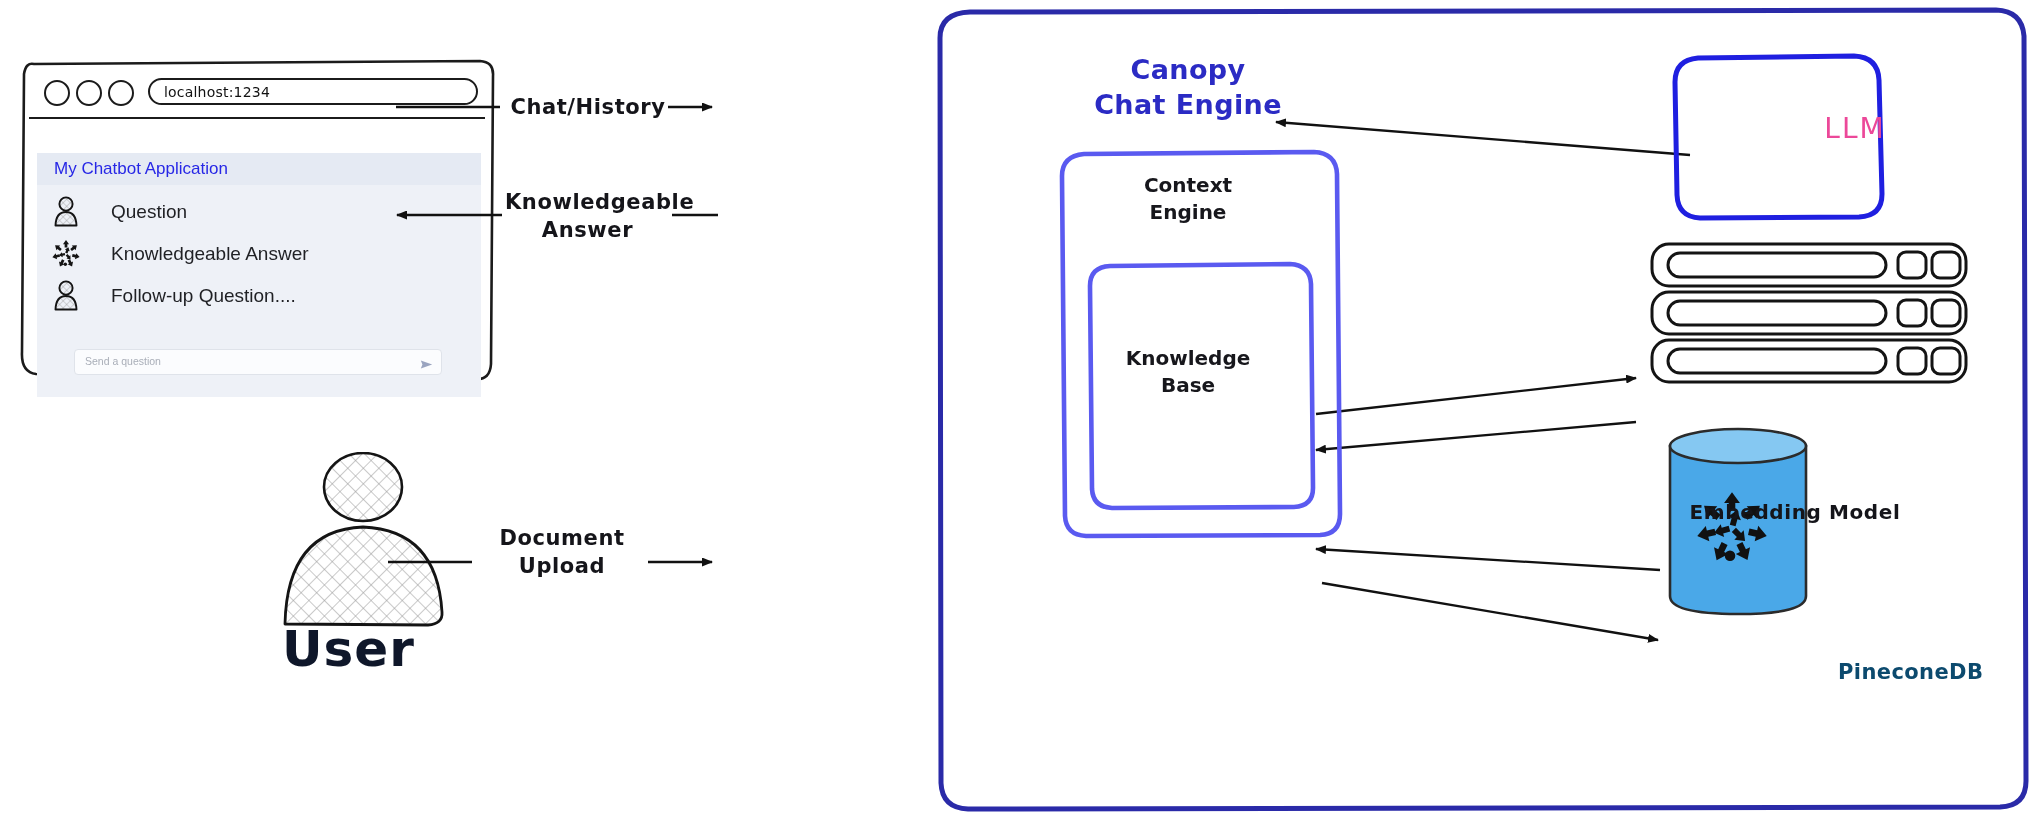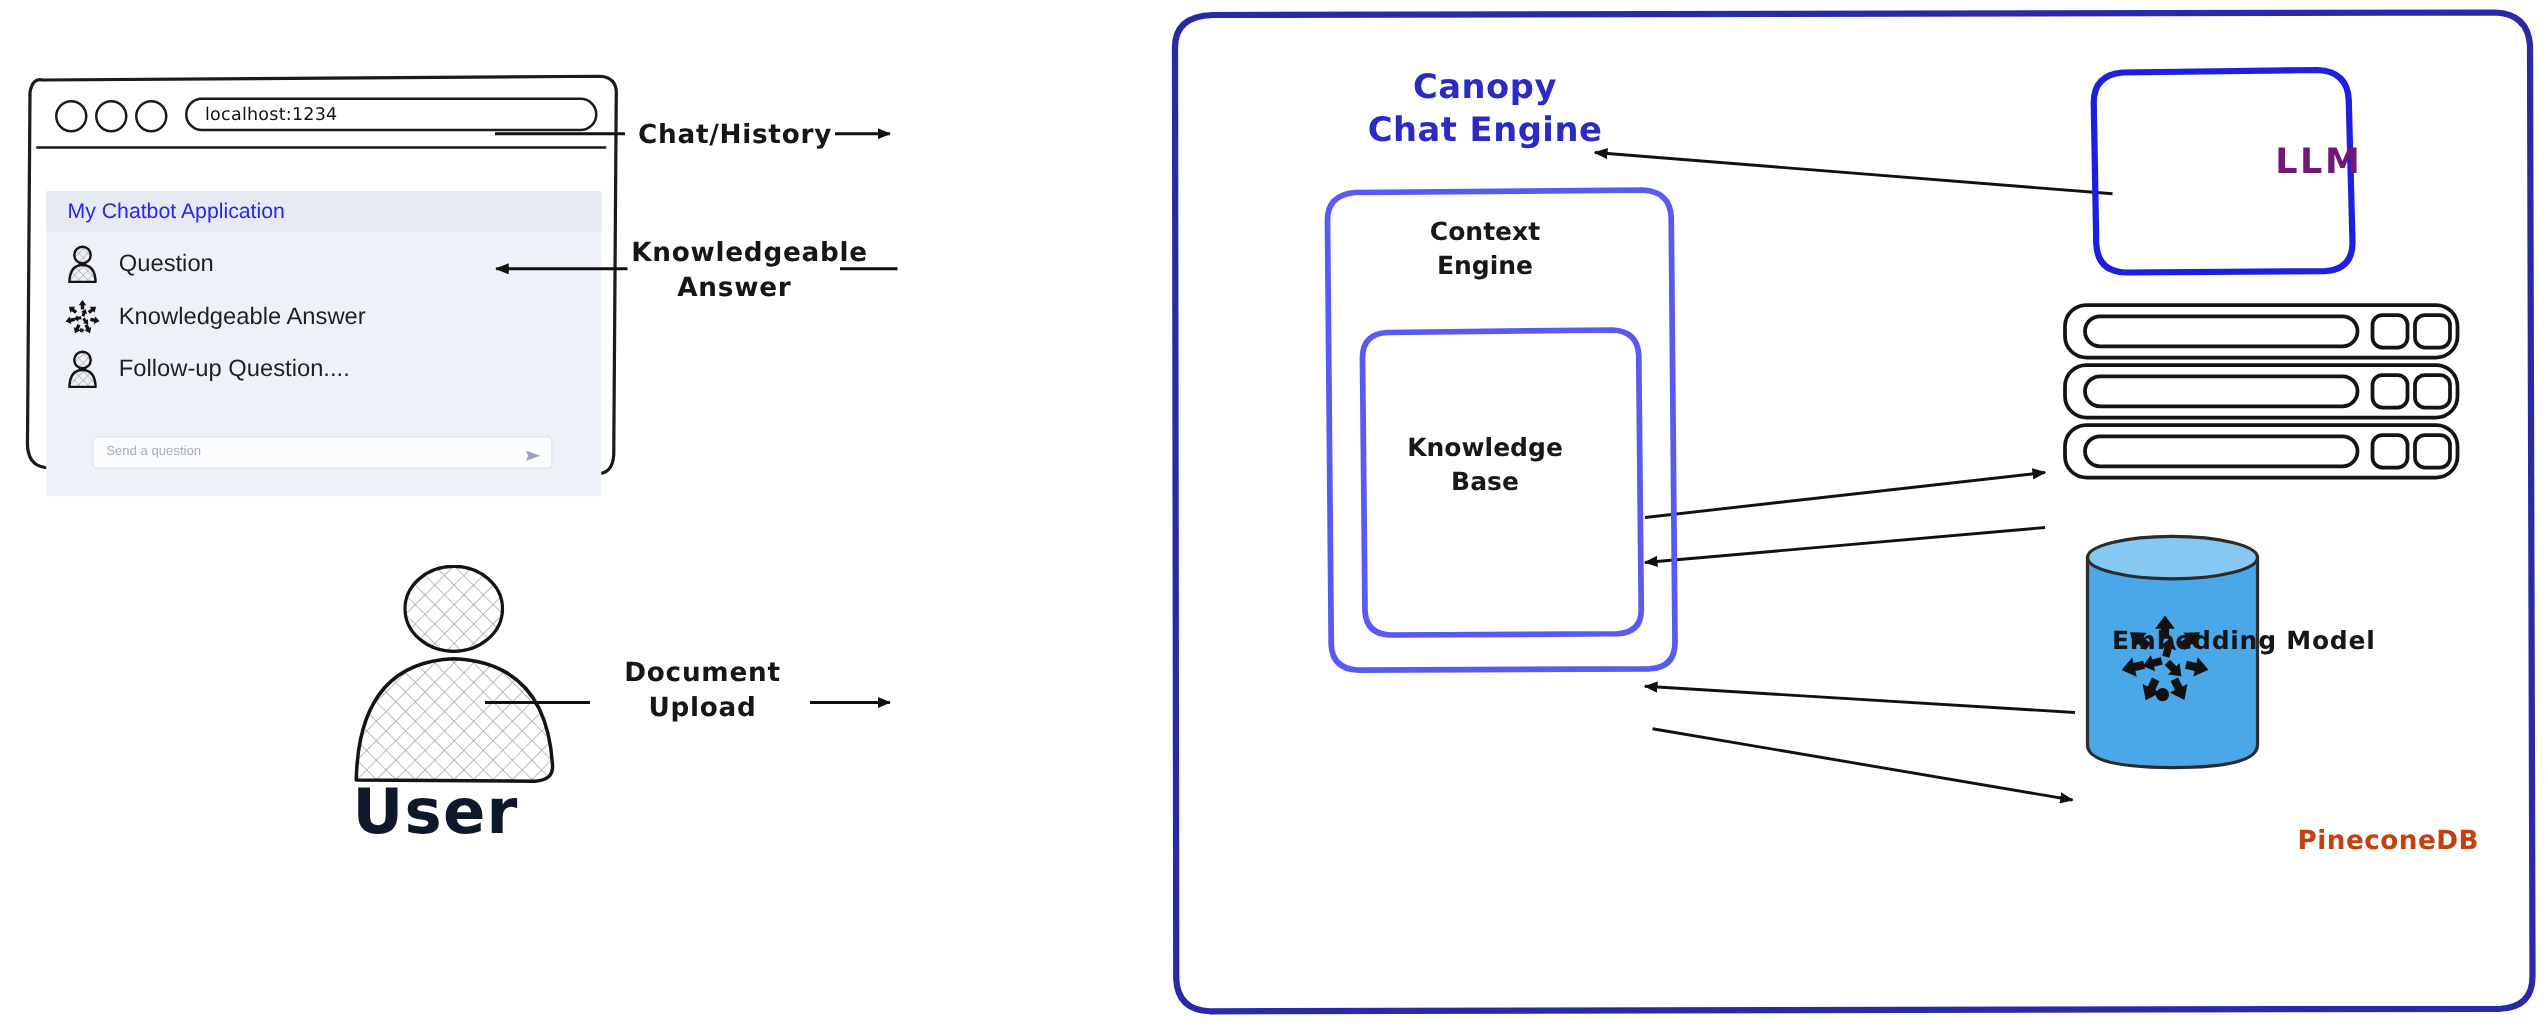--- a/index.html
+++ b/index.html
@@ -89,21 +89,21 @@
     font-family: "Liberation Sans", sans-serif;
     font-size: 17px;
     font-weight: 400;
   }
   .msg-row {
     position: absolute;
     left: 12px;
     height: 42px;
     display: flex;
     align-items: center;
-    gap: 12px;
+    gap: 28px;
   }
   #msg-row-0 { top: 38px; }
   #msg-row-1 { top: 80px; }
   #msg-row-2 { top: 122px; }
   .msg-icon { width: 34px; height: 34px; flex: 0 0 34px; }
   .msg-label {
     font-family: "Liberation Sans", sans-serif;
     font-size: 19px;
     color: #1f2024;
     white-space: nowrap;
@@ -201,42 +201,42 @@
     line-height: 1.35;
     white-space: pre-line;
   }
   #llm-label {
     position: absolute;
     left: 1740px; top: 112px;
     width: 230px;
     text-align: center;
     font-family: "DejaVu Sans", sans-serif;
     font-size: 28px;
-    font-weight: 700;
-    color: #701a75;
+    font-weight: 400;
+    color: #ec4899;
     letter-spacing: 2px;
   }
   #embedding-model-label {
     position: absolute;
     left: 1650px; top: 500px;
     width: 290px;
     text-align: center;
     font-family: "DejaVu Sans", sans-serif;
     font-size: 20px;
     font-weight: 600;
     color: #15151a;
     letter-spacing: .6px;
   }
   #pinecone-label {
     position: absolute;
     left: 1838px; top: 660px;
     font-family: "DejaVu Sans", sans-serif;
     font-size: 21px;
     font-weight: 600;
-    color: #c2410c;
+    color: #0c4a6e;
     letter-spacing: .4px;
   }
 
   .layer-svg { position: absolute; left: 0; top: 0; pointer-events: none; }
 </style>
 </head>
 <body>
 
 <div id="canvas">
 

